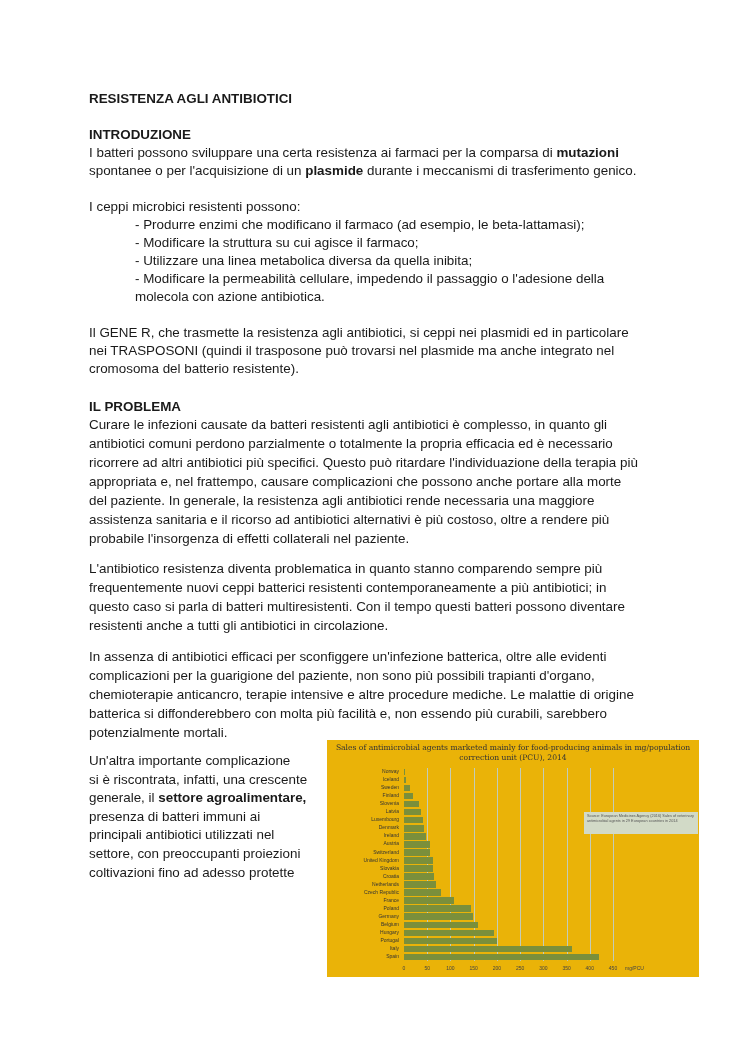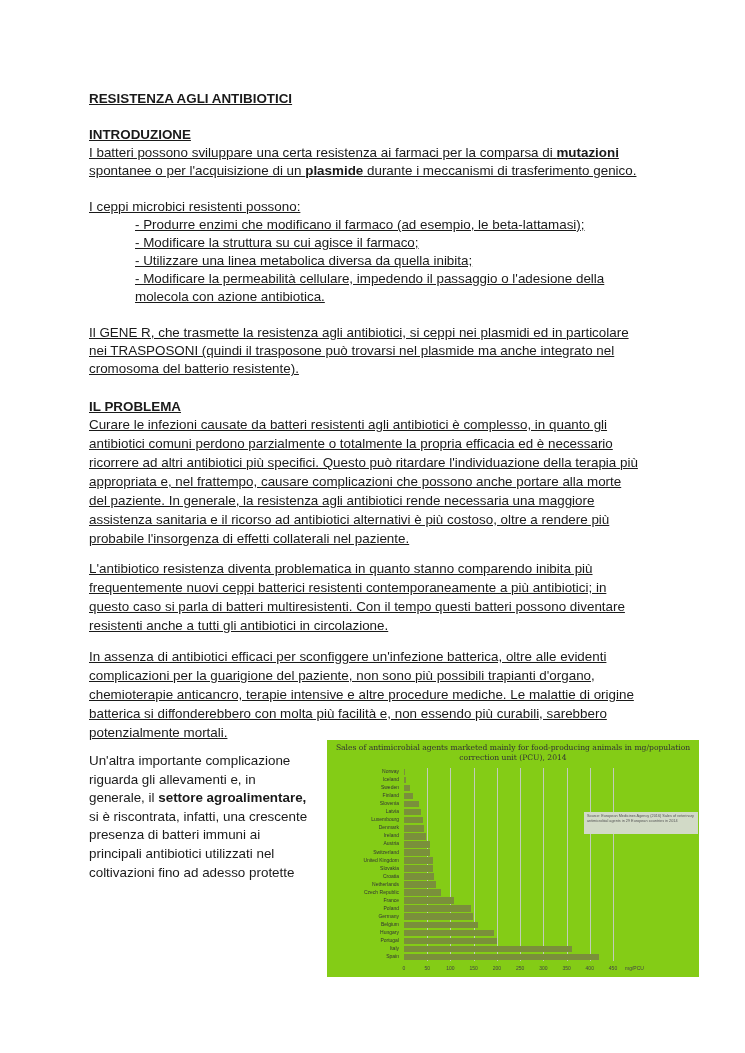--- a/index.html
+++ b/index.html
@@ -1,26 +1,26 @@
 <!DOCTYPE html>
 <html><head>
 <meta charset="utf-8">
 <style>
   html, body { margin: 0; padding: 0; background: #ffffff; }
   body { width: 745px; height: 1053px; position: relative; overflow: hidden;
          font-family: "Liberation Sans", sans-serif; color: #1a1a1a; font-size: 13.4px; }
   .page { position: absolute; left: 89px; top: 0; width: 580px; }
-  .line { position: absolute; left: 0; white-space: nowrap; line-height: 18px; text-decoration: underline; }
+  .line { position: absolute; left: 0; white-space: nowrap; line-height: 18px; }
   .b { font-weight: bold; }
   .ind { left: 46px; }
   .side { position: absolute; left: 89px; top: 752px; width: 240px; line-height: 18.6px; }
   .side div { white-space: nowrap; }
 
   .chart { position: absolute; left: 327px; top: 740px; width: 372px; height: 237px;
-           background: #84cc16; }
+           background: #eab308; }
   .chart-title { position: absolute; left: 0; top: 3px; width: 372px; text-align: center;
                  font-family: "DejaVu Serif", serif; font-size: 7.6px; line-height: 10px; color: #333; }
   .plot { position: absolute; left: 0; top: 0; width: 372px; height: 237px; }
   .grid { position: absolute; top: 28px; width: 1px; height: 193px; background: #c2ccb8; }
   .row { position: absolute; left: 0; height: 7.6px; }
   .row .lbl { position: absolute; right: 300px; width: 80px; text-align: right;
               font-size: 5px; line-height: 7.6px; color: #333; white-space: nowrap; }
   .row .bar { position: absolute; left: 77px; top: 0.6px; height: 6.6px; background: #7a8f3b; }
   .tick { position: absolute; top: 225px; font-size: 5px; color: #444; transform: translateX(-50%); }
   .unit { position: absolute; top: 225px; left: 298px; font-size: 5px; color: #444; }
@@ -51,39 +51,39 @@
 
   <div class="line b" style="top:398px">IL PROBLEMA</div>
   <div class="line" style="top:416px">Curare le infezioni causate da batteri resistenti agli antibiotici è complesso, in quanto gli</div>
   <div class="line" style="top:435px">antibiotici comuni perdono parzialmente o totalmente la propria efficacia ed è necessario</div>
   <div class="line" style="top:454px">ricorrere ad altri antibiotici più specifici. Questo può ritardare l'individuazione della terapia più</div>
   <div class="line" style="top:473px">appropriata e, nel frattempo, causare complicazioni che possono anche portare alla morte</div>
   <div class="line" style="top:492px">del paziente. In generale, la resistenza agli antibiotici rende necessaria una maggiore</div>
   <div class="line" style="top:511px">assistenza sanitaria e il ricorso ad antibiotici alternativi è più costoso, oltre a rendere più</div>
   <div class="line" style="top:530px">probabile l'insorgenza di effetti collaterali nel paziente.</div>
 
-  <div class="line" style="top:560px">L'antibiotico resistenza diventa problematica in quanto stanno comparendo inibita più</div>
+  <div class="line" style="top:560px">L'antibiotico resistenza diventa problematica in quanto stanno comparendo sempre più</div>
   <div class="line" style="top:579px">frequentemente nuovi ceppi batterici resistenti contemporaneamente a più antibiotici; in</div>
   <div class="line" style="top:598px">questo caso si parla di batteri multiresistenti. Con il tempo questi batteri possono diventare</div>
   <div class="line" style="top:617px">resistenti anche a tutti gli antibiotici in circolazione.</div>
 
   <div class="line" style="top:648px">In assenza di antibiotici efficaci per sconfiggere un'infezione batterica, oltre alle evidenti</div>
   <div class="line" style="top:667px">complicazioni per la guarigione del paziente, non sono più possibili trapianti d'organo,</div>
   <div class="line" style="top:686px">chemioterapie anticancro, terapie intensive e altre procedure mediche. Le malattie di origine</div>
   <div class="line" style="top:705px">batterica si diffonderebbero con molta più facilità e, non essendo più curabili, sarebbero</div>
   <div class="line" style="top:724px">potenzialmente mortali.</div>
 </div>
 
 <div class="side">
   <div>Un'altra importante complicazione</div>
-  <div>riguarda gli allevamenti e, in</div>
+  <div>si è riscontrata, infatti, una crescente</div>
   <div><span>generale, il </span><span class="b">settore agroalimentare,</span></div>
-  <div>si è riscontrata, infatti, una crescente</div>
   <div>presenza di batteri immuni ai</div>
   <div>principali antibiotici utilizzati nel</div>
+  <div>settore, con preoccupanti proiezioni</div>
   <div>coltivazioni fino ad adesso protette</div>
 </div>
 
 <div class="chart">
   <div class="chart-title">Sales of antimicrobial agents marketed mainly for food-producing animals in mg/population correction unit (PCU), 2014</div>
   <div class="plot" id="plot">
       <div class="tick" style="left: 77px;">0</div>
       <div class="grid" style="left: 100.222px;"></div>
       <div class="tick" style="left: 100.222px;">50</div>
       <div class="grid" style="left: 123.444px;"></div>

